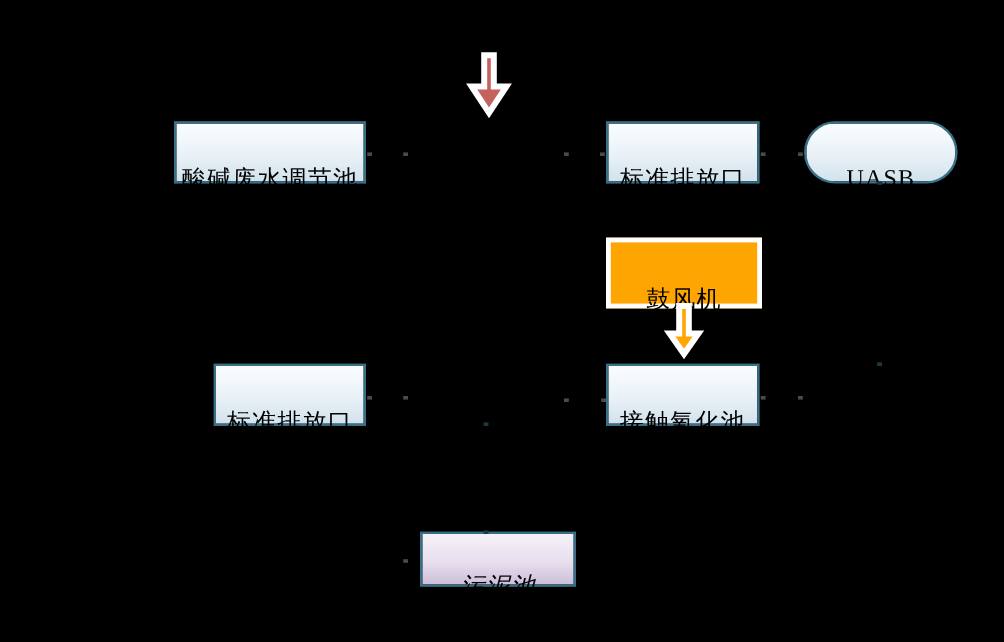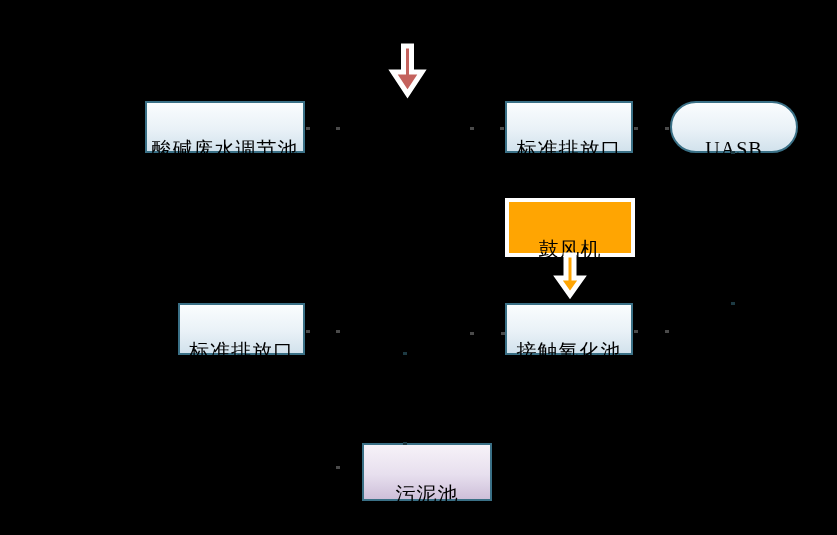--- a/index.html
+++ b/index.html
@@ -97,21 +97,21 @@
     <polygon points="17,2 25,2 25,25 33,25 21,42 9,25 17,25" fill="#ffa502"></polygon>
   </svg>
 
   <div class="node blue" style="left:178px; top:303px; width:127px; height:52px;">
     <span class="label">标准排放口</span>
   </div>
   <div class="node blue" style="left:505px; top:303px; width:128px; height:52px;">
     <span class="label">接触氧化池</span>
   </div>
 
-  <div class="node purple" style="left:362px; top:443px; width:130px; height:58px;">
+  <div class="node purple" style="left:350px; top:443px; width:130px; height:46px;font-style:italic;">
     <span class="label">污泥池</span>
   </div>
 
   <div class="tick" style="left:306px; top:127px;"></div>
   <div class="tick" style="left:336px; top:127px;"></div>
   <div class="tick" style="left:470px; top:127px;"></div>
   <div class="tick" style="left:500px; top:127px;"></div>
   <div class="tick" style="left:634px; top:127px;"></div>
   <div class="tick" style="left:665px; top:127px;"></div>
   <div class="tick" style="left:306px; top:330px;"></div>

